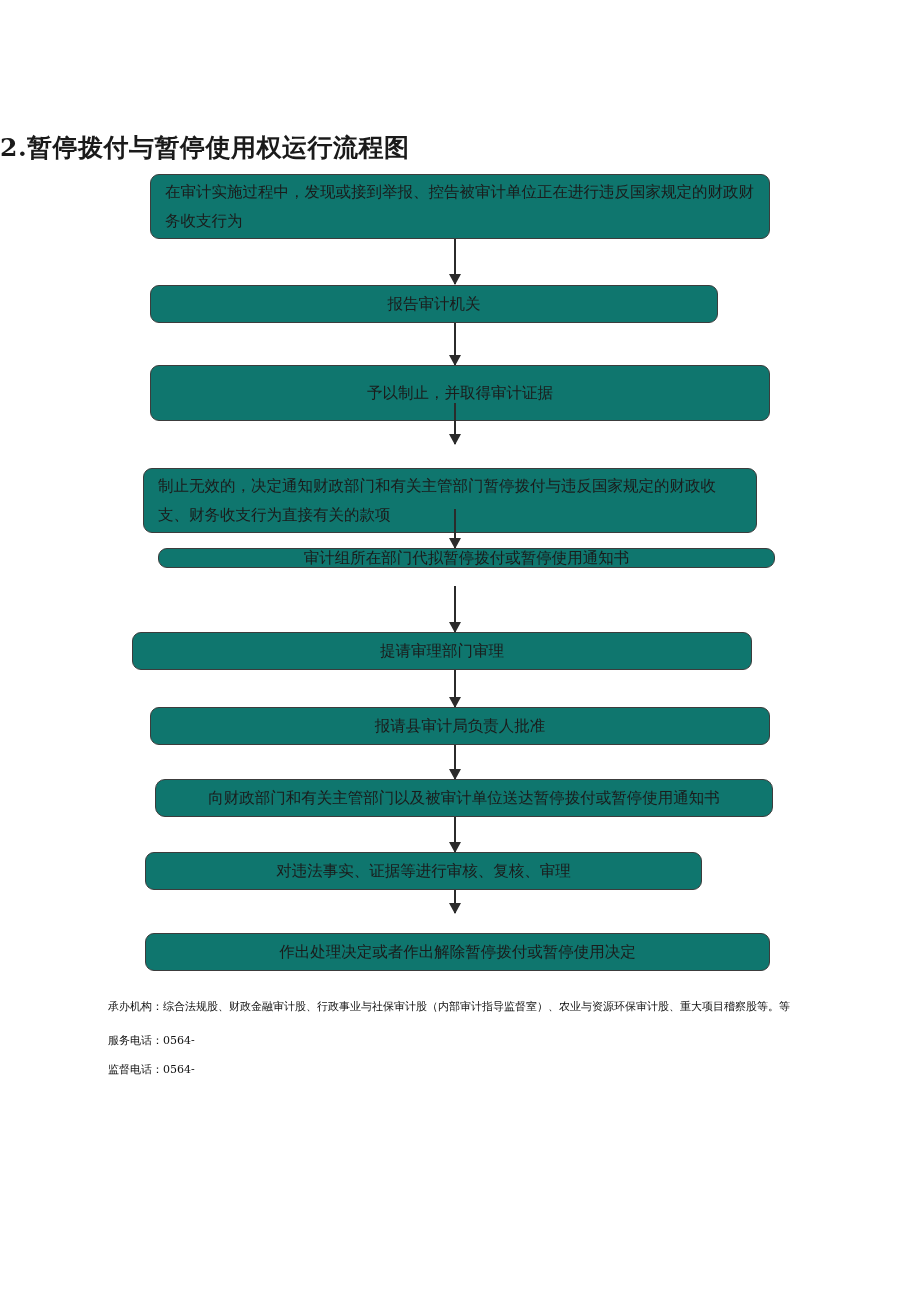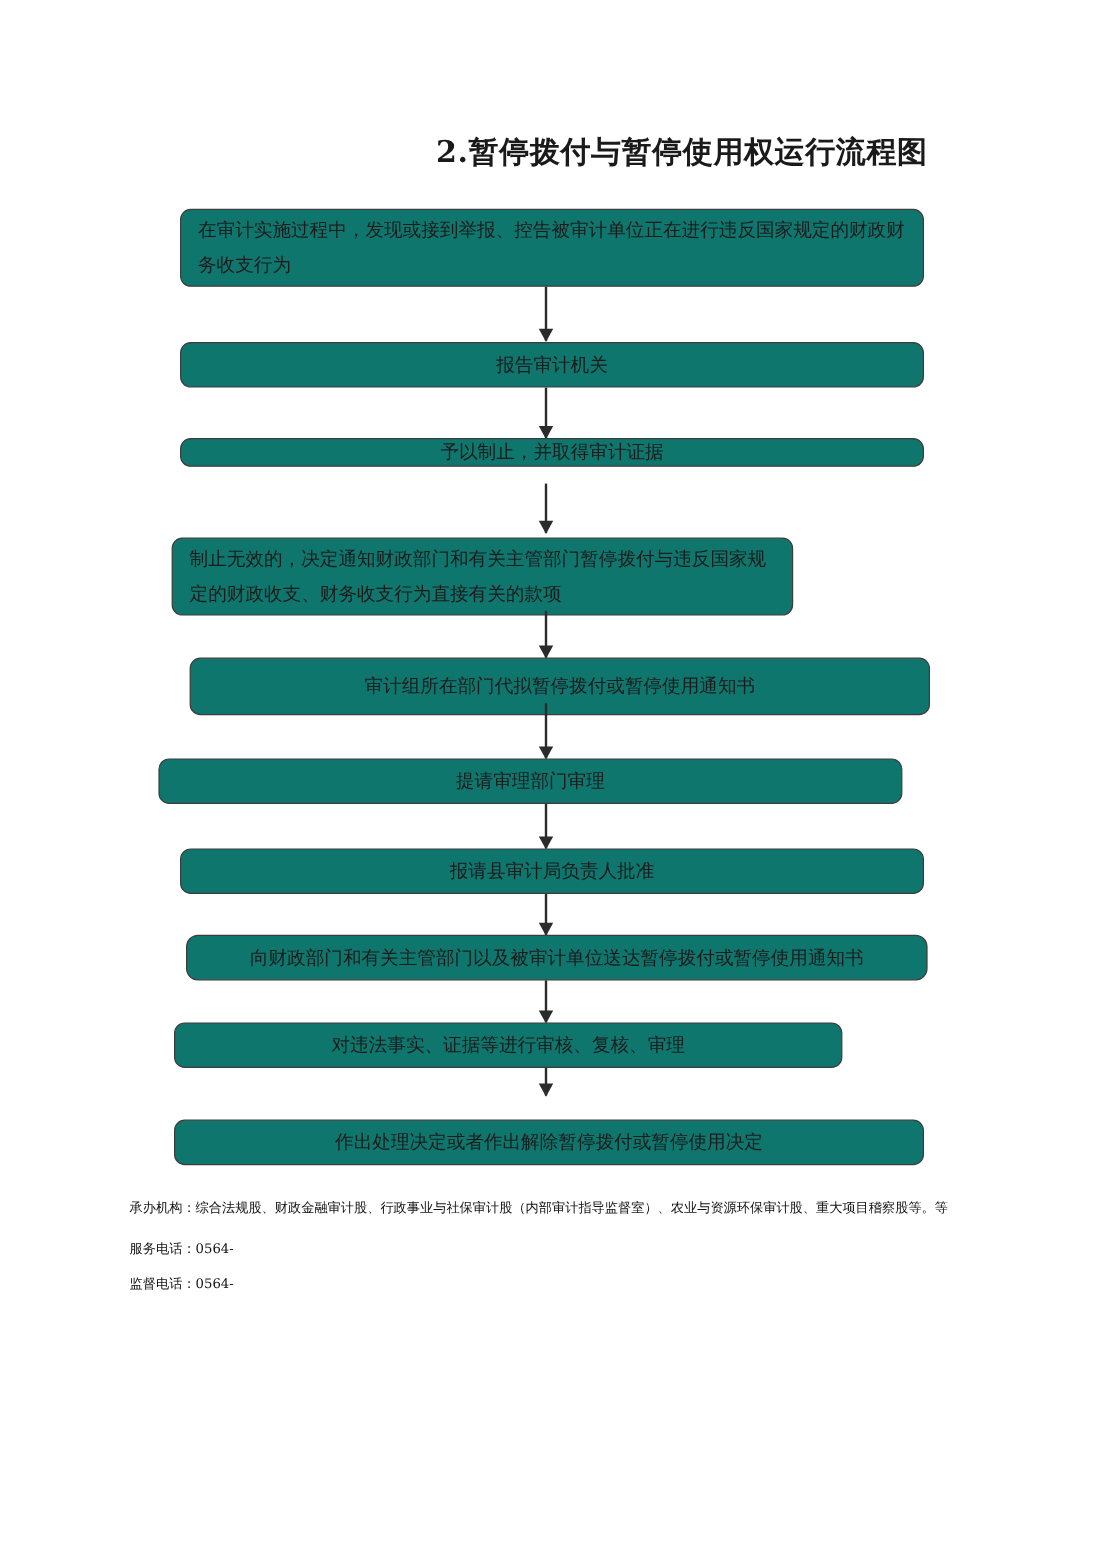--- a/index.html
+++ b/index.html
@@ -19,23 +19,23 @@
   .page {
     position: relative;
     width: 920px;
     height: 1301px;
   }
 
   
   .doc-title {
     position: absolute;
     left: 0;
-    top: 111px;
+    top: 132px;
     width: 773px;
-    text-align: right;
+    text-align: left;
     font-size: 25px;
     line-height: 32px;
     font-weight: 700;
     letter-spacing: 0.5px;
     color: #1a1a1a;
     font-family: "DejaVu Serif", "Liberation Serif", serif;
   }
 
   
   .flow {
@@ -116,36 +116,36 @@
 
   <div class="doc-title">2.暂停拨付与暂停使用权运行流程图</div>
 
   <div class="flow">
 
     <div class="node left" style="left:150px; top:174px; width:620px; height:65px;">
       <span class="txt">在审计实施过程中，发现或接到举报、控告被审计单位正在进行违反国家规定的财政财务收支行为</span>
     </div>
     <div class="arrow" style="left:454px; top:239px; height:45px;"></div>
 
-    <div class="node center" style="left:150px; top:285px; width:620px; height:38px;">
+    <div class="node center" style="left:150px; top:285px; width:568px; height:38px;">
       <span class="txt">报告审计机关</span>
     </div>
     <div class="arrow" style="left:454px; top:323px; height:42px;"></div>
 
-    <div class="node center" style="left:150px; top:365px; width:620px; height:24px;">
+    <div class="node center" style="left:150px; top:365px; width:620px; height:56px;">
       <span class="txt">予以制止，并取得审计证据</span>
     </div>
     <div class="arrow" style="left:454px; top:403px; height:41px;"></div>
 
-    <div class="node left" style="left:143px; top:448px; width:518px; height:65px;">
+    <div class="node left" style="left:143px; top:468px; width:614px; height:65px;">
       <span class="txt">制止无效的，决定通知财政部门和有关主管部门暂停拨付与违反国家规定的财政收支、财务收支行为直接有关的款项</span>
     </div>
     <div class="arrow" style="left:454px; top:509px; height:39px;"></div>
 
-    <div class="node center" style="left:158px; top:548px; width:617px; height:48px;">
+    <div class="node center" style="left:158px; top:548px; width:617px; height:20px;">
       <span class="txt">审计组所在部门代拟暂停拨付或暂停使用通知书</span>
     </div>
     <div class="arrow" style="left:454px; top:586px; height:46px;"></div>
 
     <div class="node center" style="left:132px; top:632px; width:620px; height:38px;">
       <span class="txt">提请审理部门审理</span>
     </div>
     <div class="arrow" style="left:454px; top:670px; height:37px;"></div>
 
     <div class="node center" style="left:150px; top:707px; width:620px; height:38px;text-align:center;">

